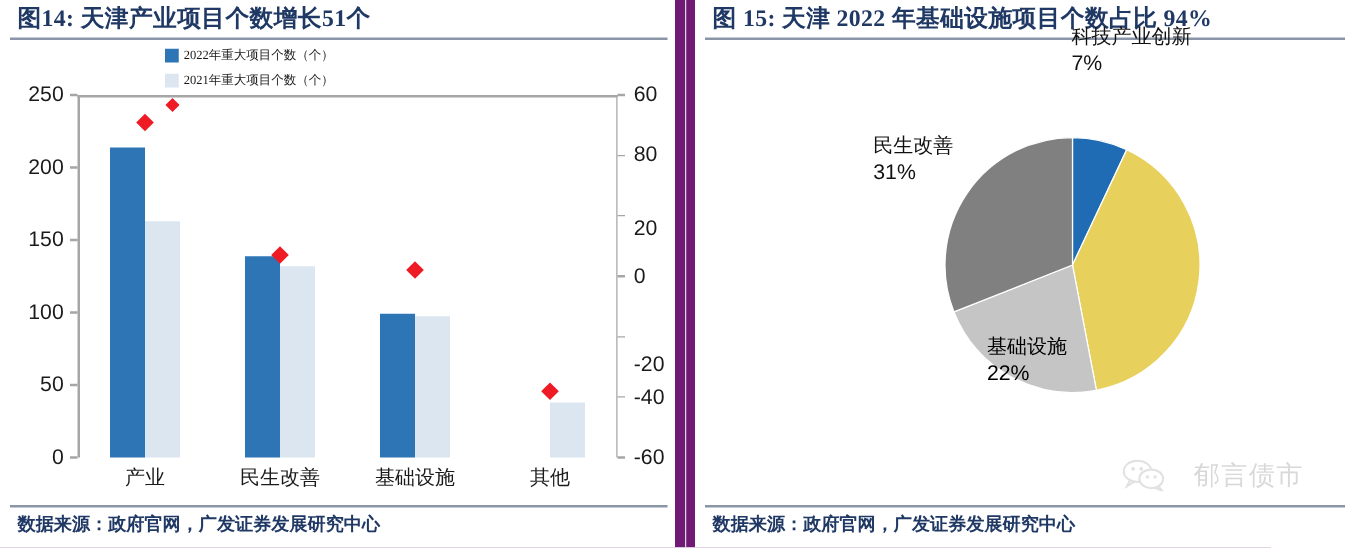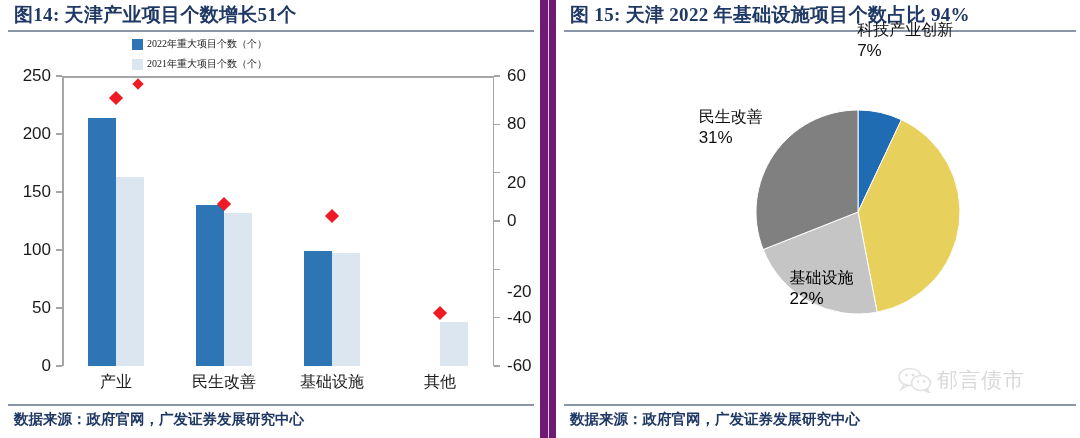--- a/index.html
+++ b/index.html
@@ -113,21 +113,21 @@
     font-size: 17px;
   }
   .pie-label.inside { color: #000; }
 
   
   .watermark {
     position: absolute; left: 898px; top: 366px;
     display: flex; align-items: center; opacity: .55;
   }
   .wm-text {
-    font-size: 21px; color: #b9b9b9; margin-left: 5px;
+    font-size: 21px; color: #b9b9b9; margin-left: 23px;
     font-family: "Liberation Serif","DejaVu Serif",serif;
     letter-spacing: 1px;
   }
 </style>
 </head>
 <body>
 
 <div class="page">
 
   <div class="panel panel-left">

